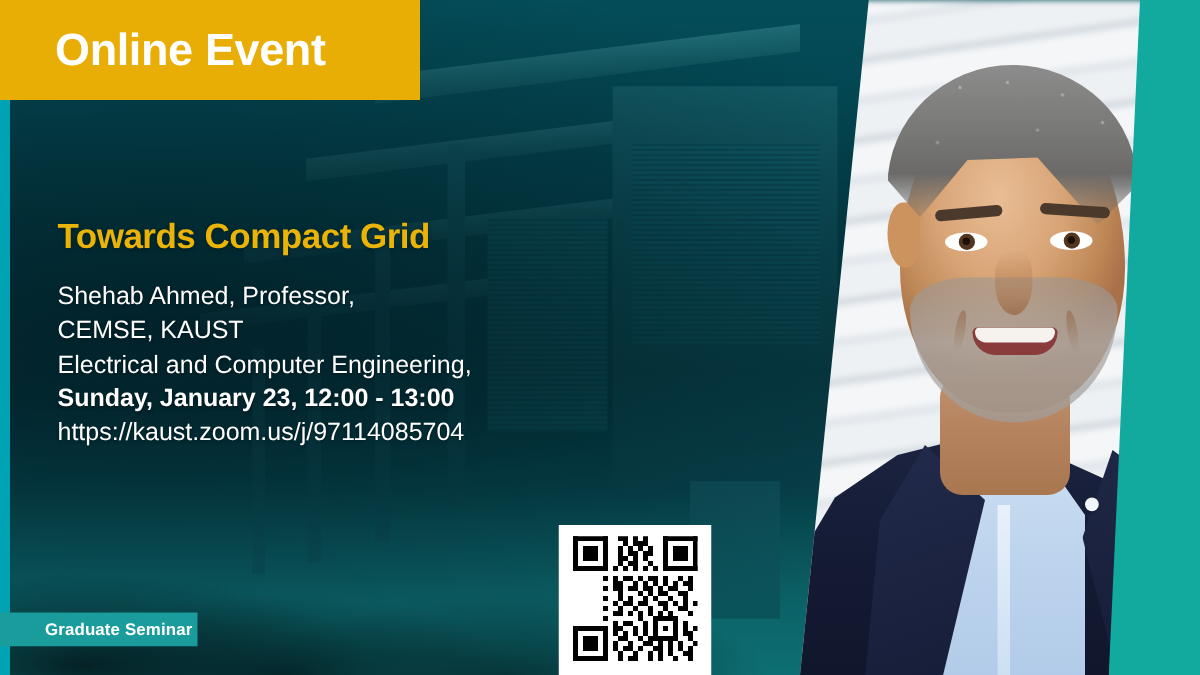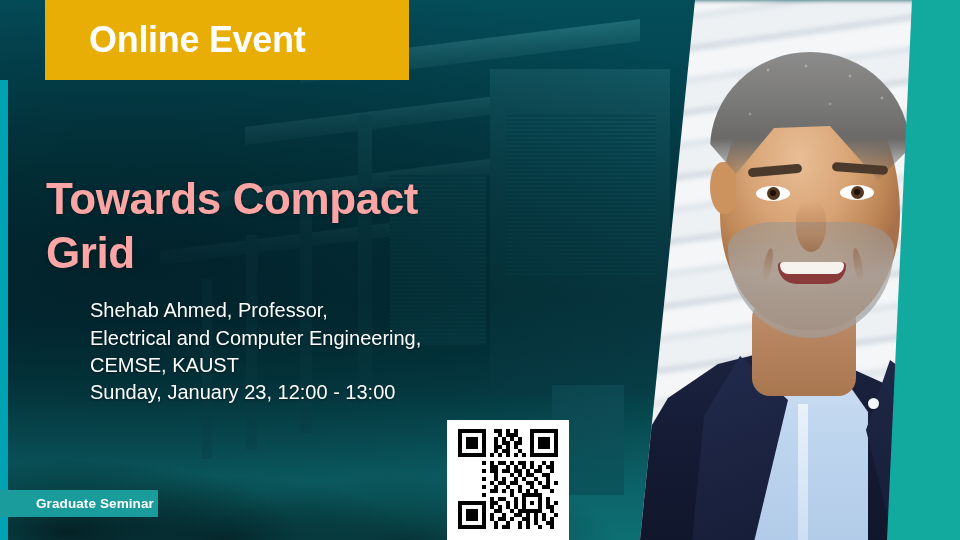--- a/index.html
+++ b/index.html
@@ -57,50 +57,50 @@
 
   
   .left-stripe {
     position:absolute; left:0; top:80px; width:8px; height:460px;
     background:#00a3b3;
   }
 
   
   .gold-banner {
     position:absolute; left:0; top:0;
-    width:364px; height:80px;
+    width:336px; height:80px;
     background:#e8ae06;
-    display:flex; align-items:center;margin-left:45px;
+    display:flex; align-items:center;
   }
   .gold-banner-label {
     color:#ffffff;
     font-size:36px;
     font-weight:bold;
     letter-spacing:-.3px;
     padding-left:44px;
   }
 
   
   .content { position:absolute; left:46px; top:172px; width:430px; }
   .title {
-    color:#fca5a5;
-    font-size:44px;
+    color:#eab308;
+    font-size:28px;
     font-weight:bold;
     line-height:1.22;
     letter-spacing:-.4px;
     text-shadow:0 1px 4px rgba(0,0,0,.35);
   }
-  .details { margin-top:18px;margin-left:44px; }
+  .details { margin-top:18px; }
   .details div {
     color:#ffffff;
     font-size:20px;
     line-height:1.36;
     text-shadow:0 1px 3px rgba(0,0,0,.4);
   }
-  .details .bold { font-weight:normal; }
+  .details .bold { font-weight:bold; }
 
   
   .badge {
     position:absolute;
     background:#1a9b9c;
     color:#ffffff;
     font-size:13.5px;
     font-weight:bold;
     display:flex; align-items:center;
     padding-left:10px;
@@ -275,23 +275,24 @@
   <div class="gold-banner">
     <span class="gold-banner-label">Online Event</span>
   </div>
 
   <div class="content">
     <div class="title">
       <div>Towards Compact Grid</div>
     </div>
     <div class="details">
       <div>Shehab Ahmed, Professor,</div>
+      <div>CEMSE, KAUST</div>
       <div>Electrical and Computer Engineering,</div>
-      <div>CEMSE, KAUST</div>
       <div class="bold">Sunday, January 23, 12:00 - 13:00</div>
+      <div>https://kaust.zoom.us/j/97114085704</div>
     </div>
   </div>
 
   <div class="badge badge-series">
     <span>Graduate Seminar</span>
   </div>
 
   <div class="qr-card">
     <svg class="qr" viewBox="0 0 25 25" shape-rendering="crispEdges">
       <rect width="25" height="25" fill="#ffffff"></rect>

